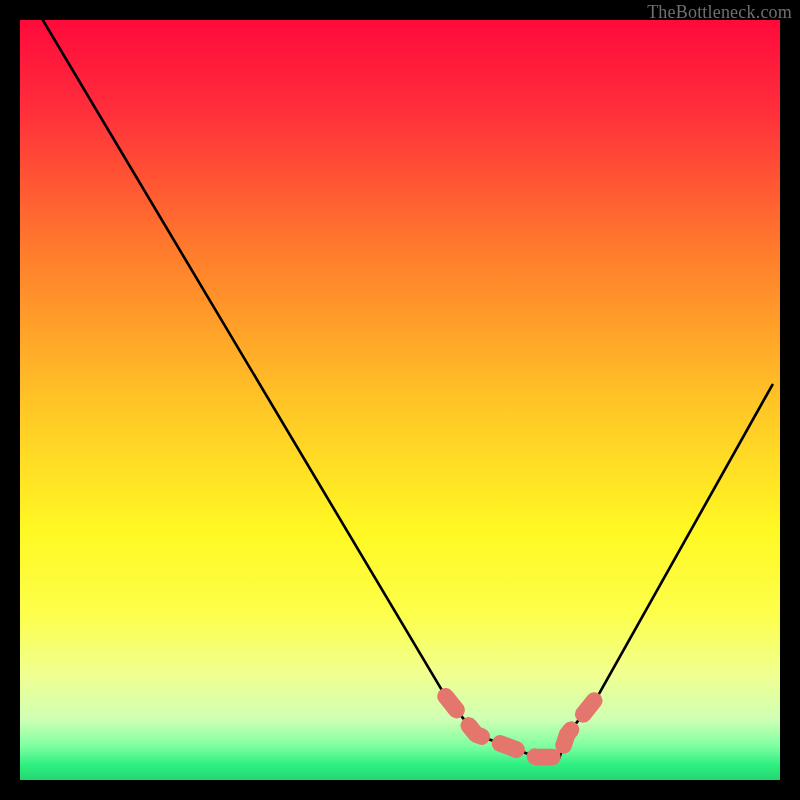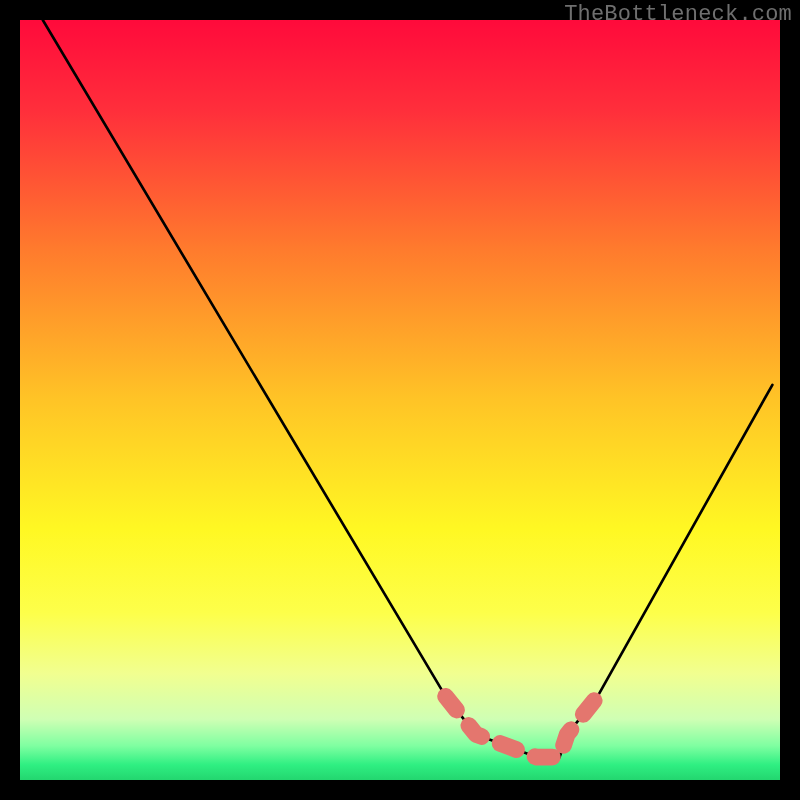--- a/index.html
+++ b/index.html
@@ -35,22 +35,22 @@
     left: 0;
     top: 0;
     width: 100%;
     height: 100%;
     overflow: visible;
   }
   .watermark {
     position: absolute;
     top: 2px;
     right: 8px;
-    font-family: Liberation Mono, monospace;
-    font-size: 22px;
+    font-family: Liberation Serif, serif;
+    font-size: 18px;
     color: #6f6f6f;
     letter-spacing: 0.2px;
     user-select: none;
   }
 </style>
 </head>
 <body>
 
 <div class="stage">
   <div class="watermark">TheBottleneck.com</div>

